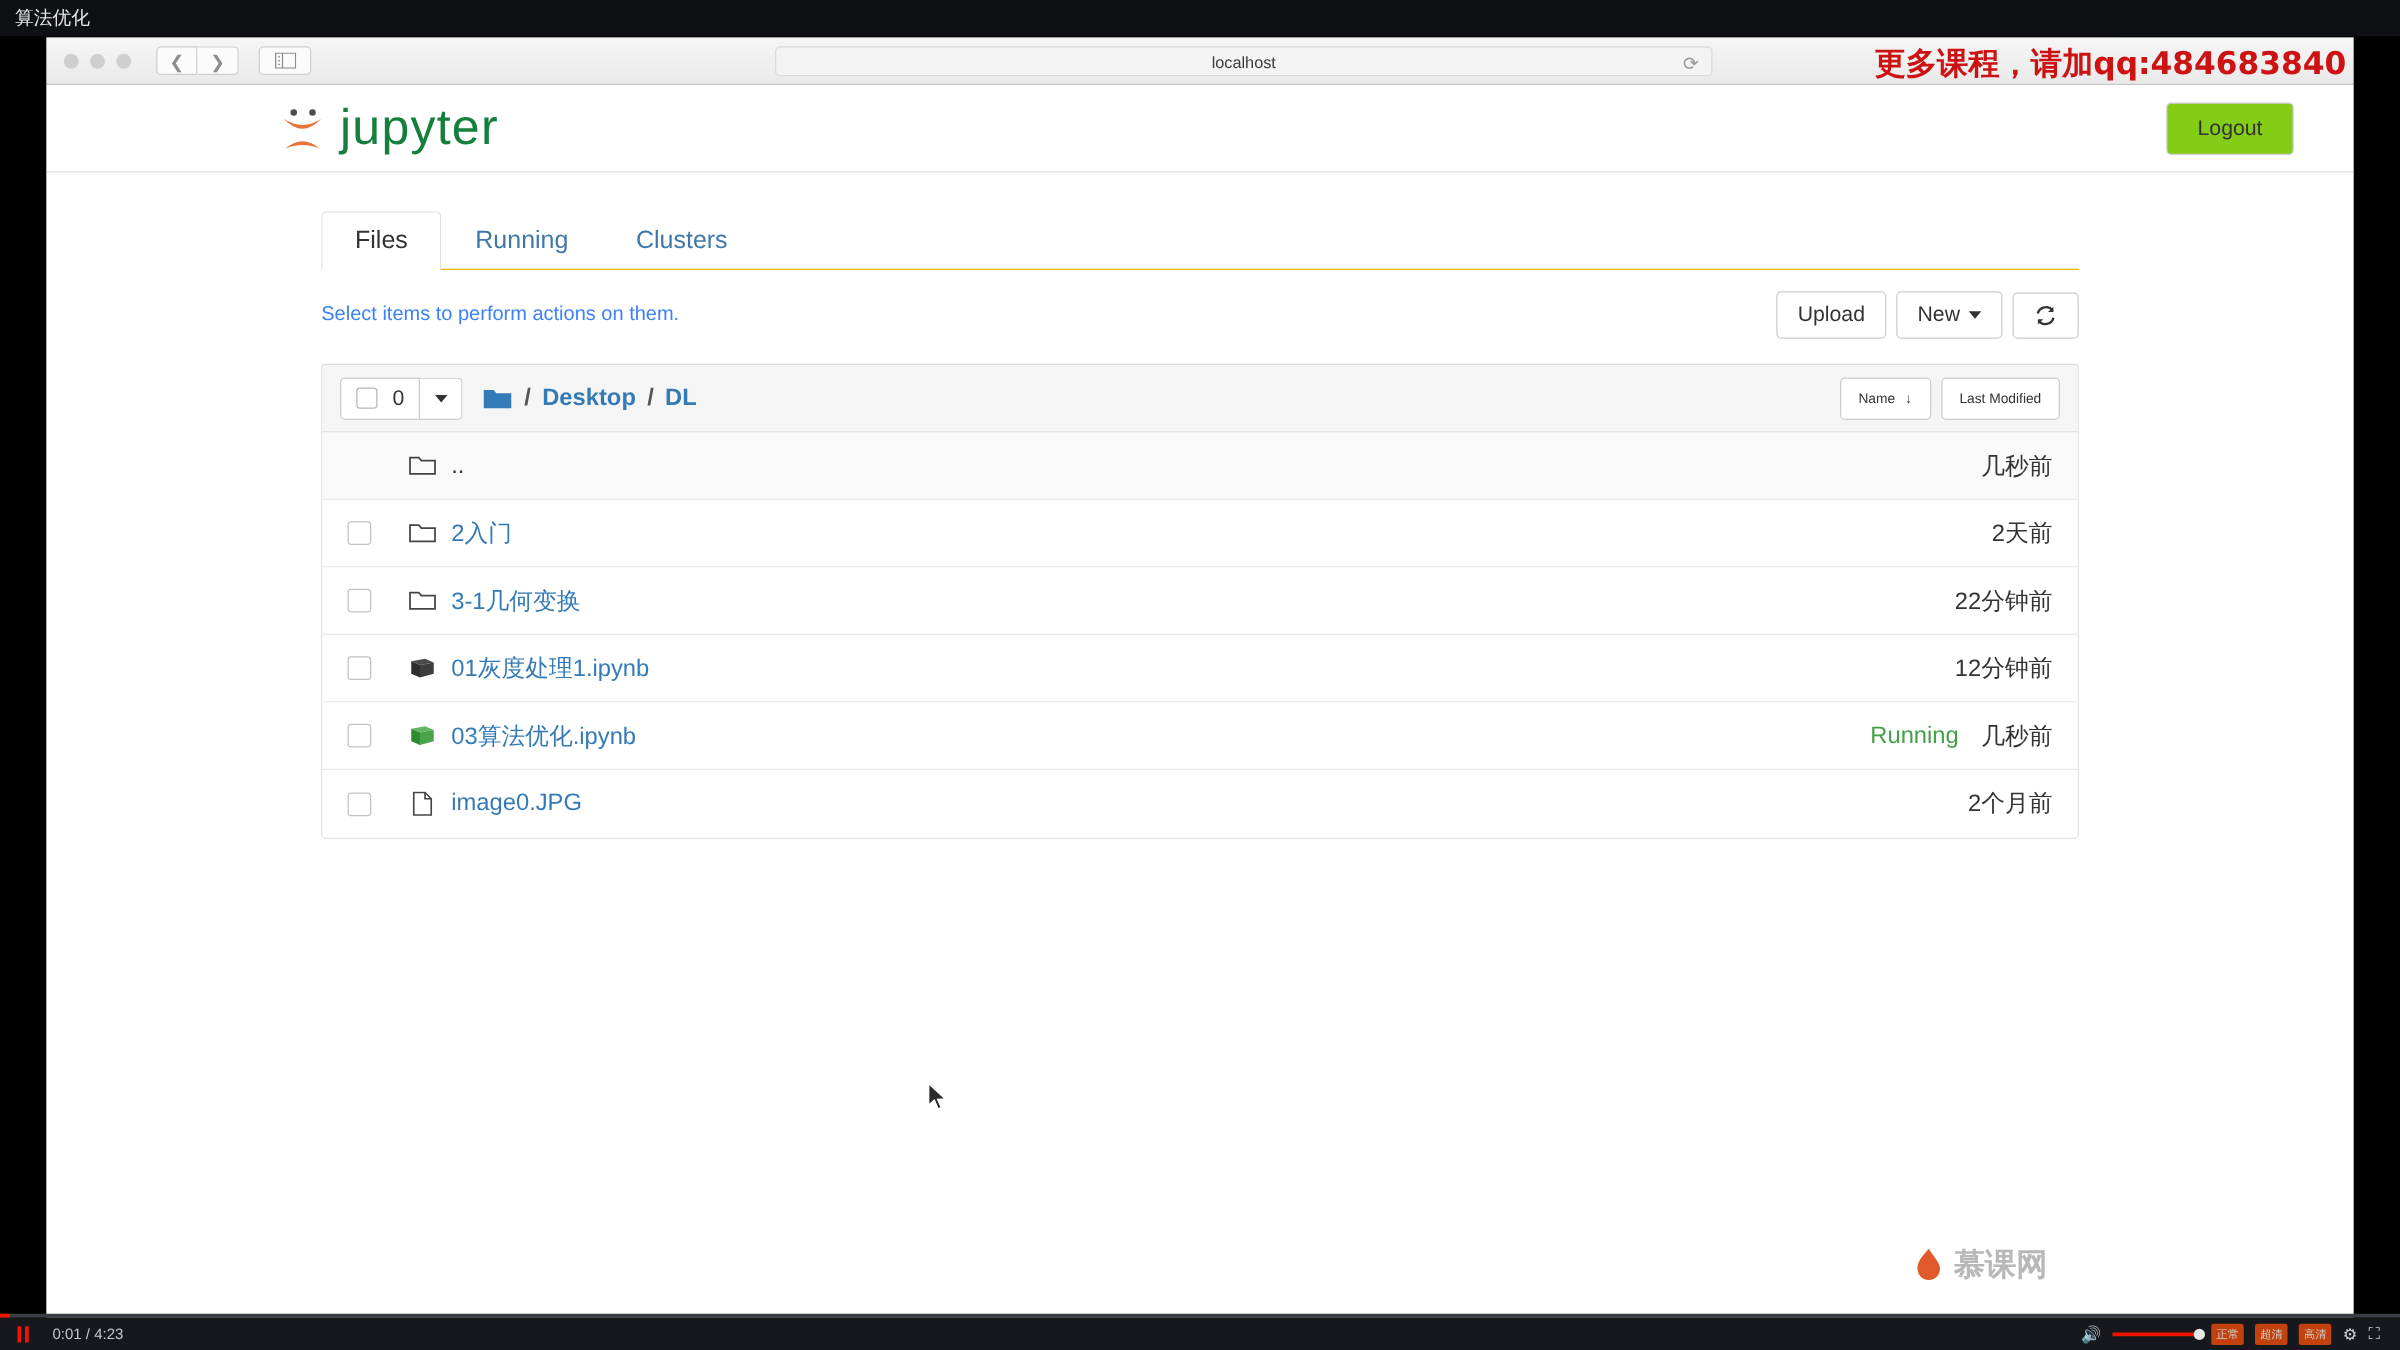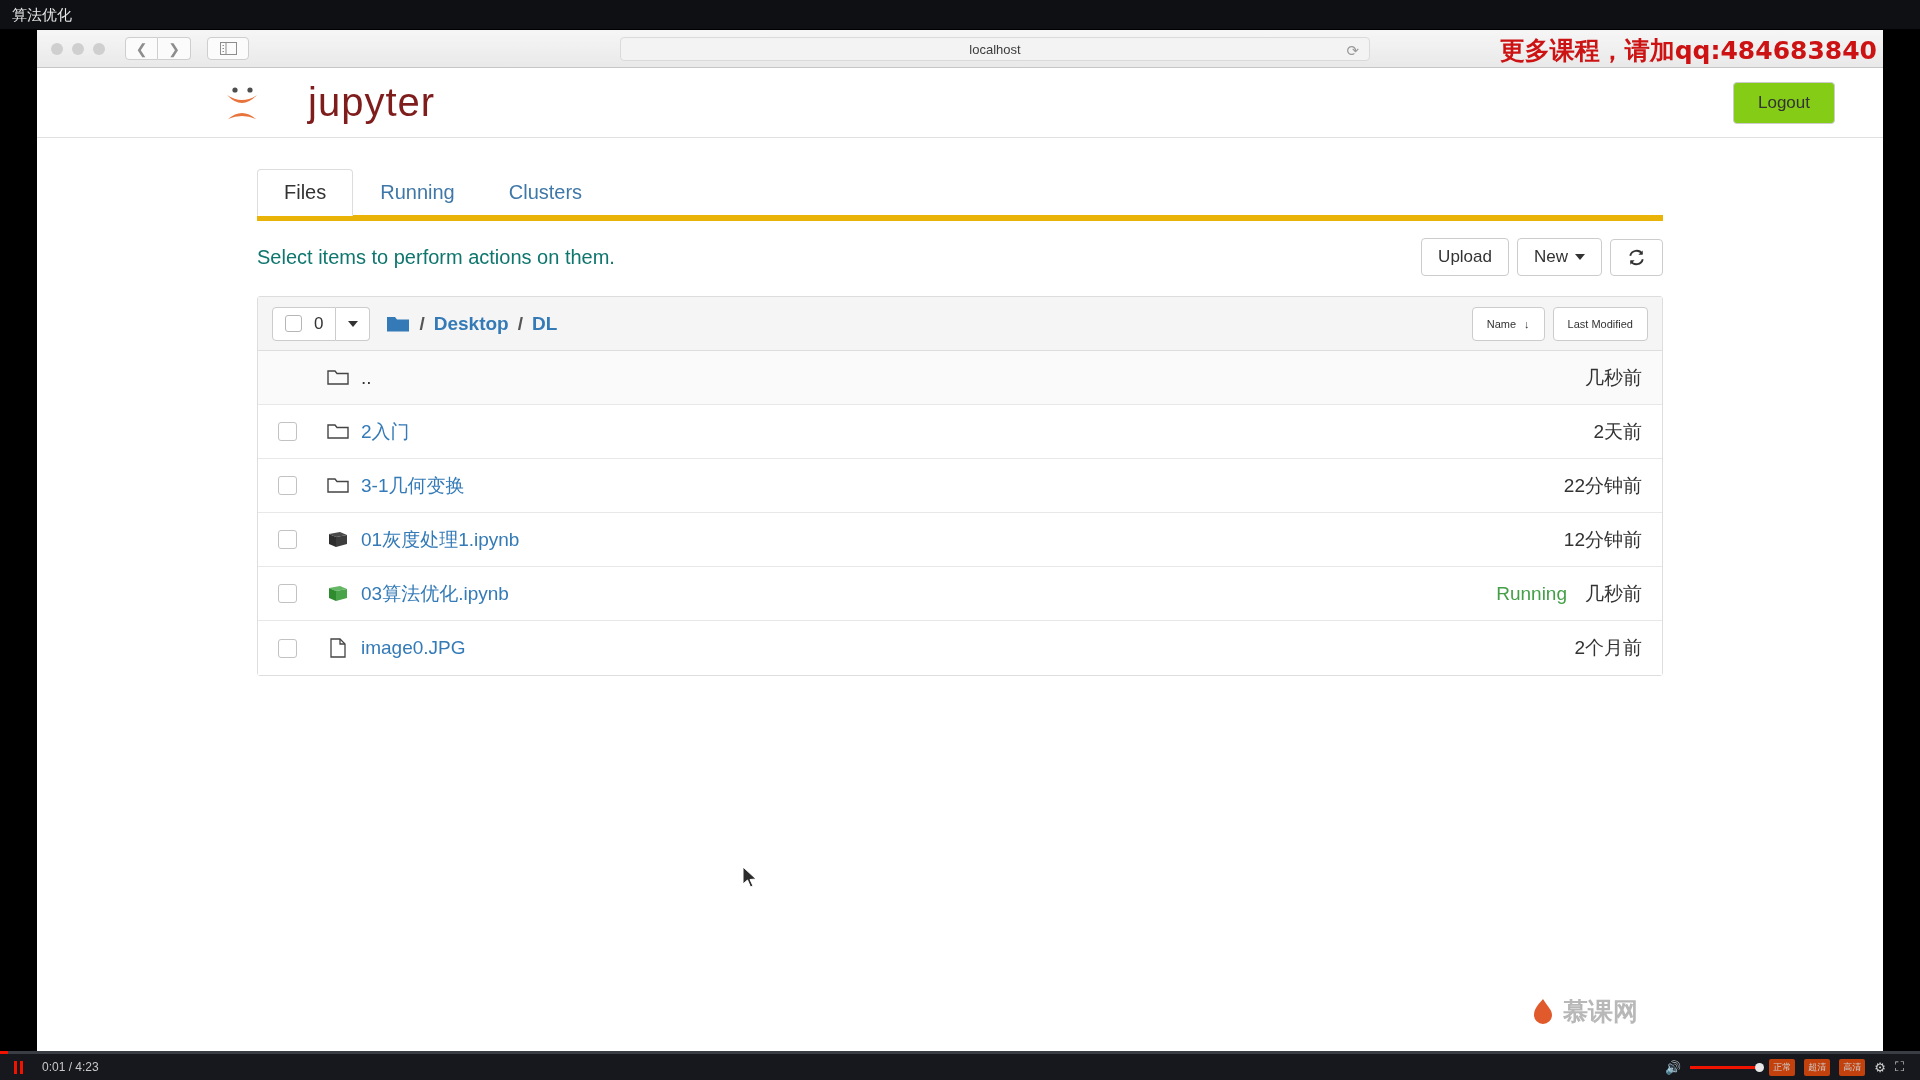--- a/index.html
+++ b/index.html
@@ -72,42 +72,42 @@
 
   
   #page { width: 100%; height: 986px; background: #fff; }
 
   #jp-header {
     height: 70px; border-bottom: 1px solid #e0e0e0;
     display: flex; align-items: center; justify-content: space-between;
     padding: 0 48px 0 185px;
   }
   .logo-wrap { display: flex; align-items: center; gap: 10px; }
-  .logo-text { font-size: 40px; color: #7f1d1d; letter-spacing: 1px; font-weight: 400; margin-left: 36px; }
+  .logo-text { font-size: 40px; color: #15803d; letter-spacing: 1px; font-weight: 400; }
 
   #logout-btn {
     padding: 10px 24px; font-size: 17px; color: #333;
     background: #84cc16; border: 1px solid #ccc; border-radius: 4px;
   }
 
   #jp-body { padding: 0 220px 0 220px; }
 
-  #tabs { display: flex; border-bottom: 6px solid #eab308; margin-top: 30px; }
+  #tabs { display: flex; border-bottom: 1px solid #eab308; margin-top: 30px; }
   .tab {
     padding: 11px 26px; font-size: 20px; color: #3f78a8;
     border: 1px solid transparent; border-radius: 4px 4px 0 0;
     position: relative; top: 1px;
   }
   .tab.active { color: #333; background: #fff; border-color: #ddd #ddd #fff; }
 
   #toolbar-row {
     display: flex; align-items: center; justify-content: space-between;
     margin-top: 17px;
   }
-  #select-hint { font-size: 20px; color: #0f766e; }
+  #select-hint { font-size: 16px; color: #3b82f6; }
   .btn-group { display: flex; align-items: center; gap: 0; }
   .tb-btn {
     padding: 8px 16px; font-size: 17px; color: #333;
     background: #fff; border: 1px solid #ccc; border-radius: 4px; margin-left: 8px;
     display: flex; align-items: center; gap: 7px;
   }
   .caret { width: 0; height: 0; border-left: 5px solid transparent; border-right: 5px solid transparent; border-top: 6px solid #333; }
 
   
   #file-panel { margin-top: 20px; border: 1px solid #ddd; border-radius: 3px; }

